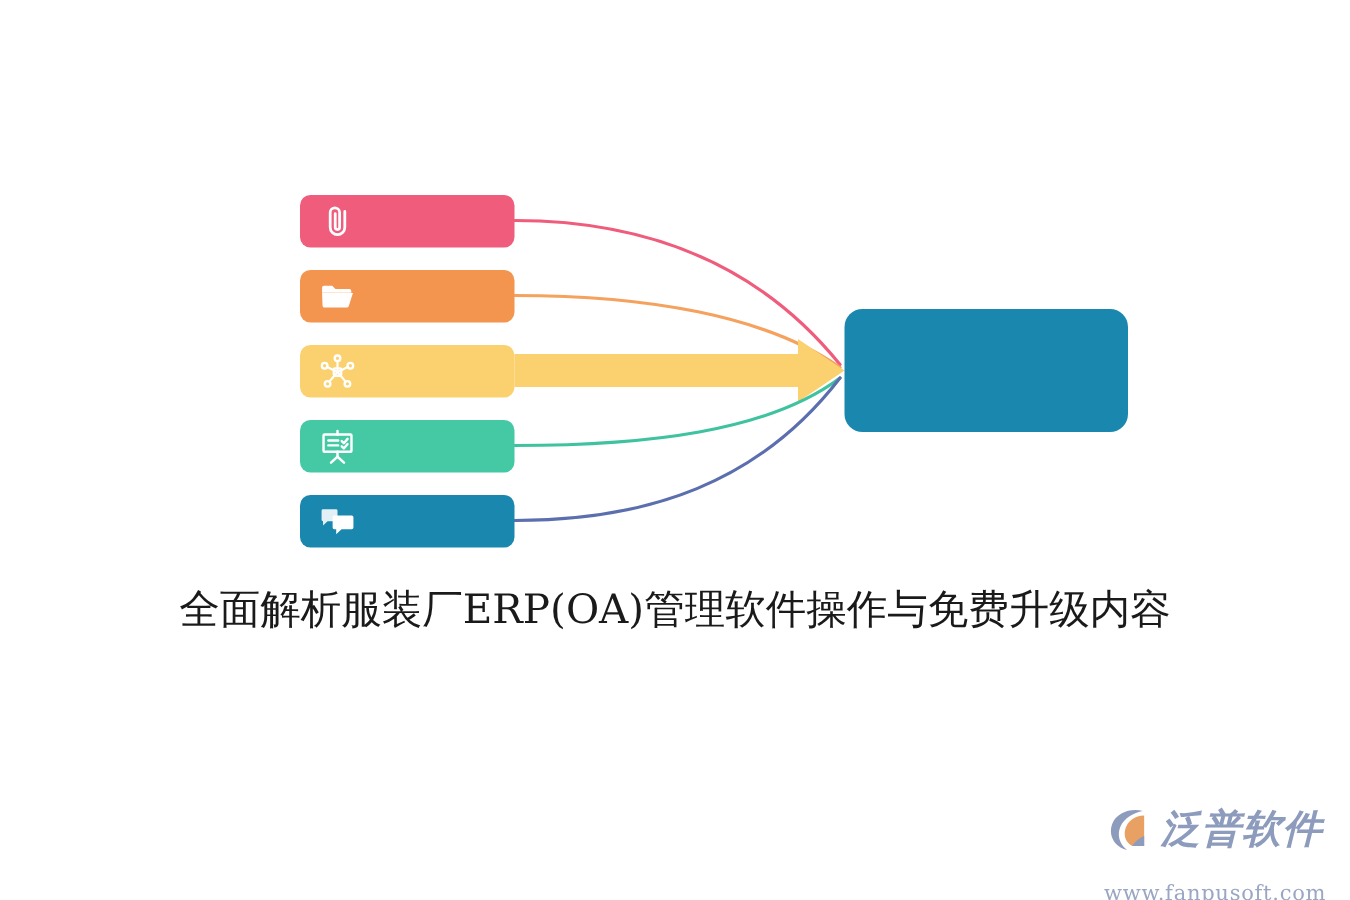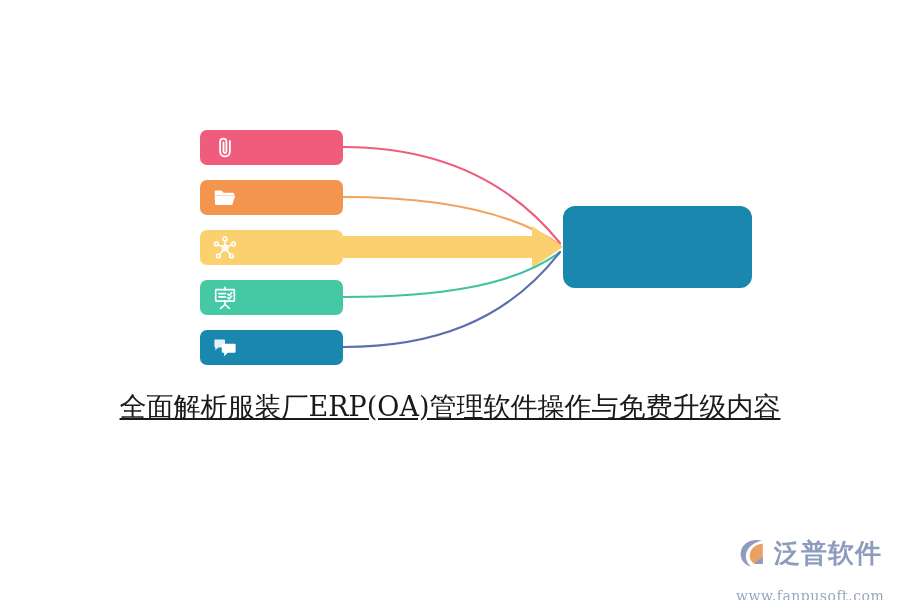--- a/index.html
+++ b/index.html
@@ -83,21 +83,20 @@
     left: 0;
     top: 388px;
     width: 900px;
     text-align: center;
     font-family: "DejaVu Serif", "Liberation Serif", serif;
     font-size: 27px;
     line-height: 38px;
     color: #1a1a1a;
     letter-spacing: 0px;
     z-index: 4;
-    text-decoration: underline;
   }
 
   
   .logo {
     position: absolute;
     right: 14px;
     bottom: 8px;
     width: 150px;
     height: 58px;
     z-index: 4;
@@ -113,20 +112,21 @@
     flex: 0 0 auto;
   }
   .logo-word {
     margin-left: 4px;
     font-family: "DejaVu Sans", "Liberation Sans", sans-serif;
     font-size: 26px;
     font-weight: bold;
     color: #8d9bbd;
     letter-spacing: 1px;
     line-height: 30px;
+    font-style: italic;
   }
   .logo-url {
     margin-top: 16px;
     text-align: right;
     font-family: "DejaVu Serif", "Liberation Serif", serif;
     font-size: 14px;
     color: #9aa6c4;
     letter-spacing: 0.5px;
     padding-right: 2px;
   }

